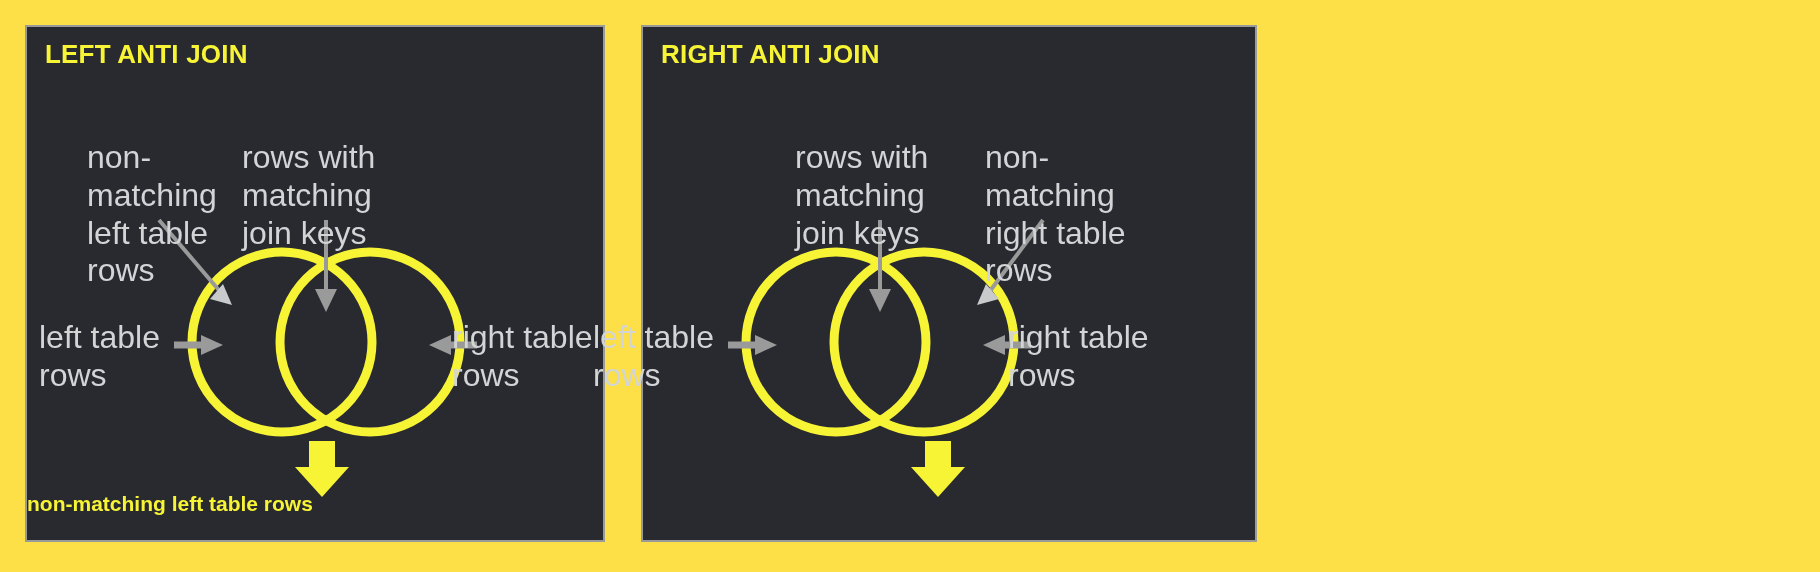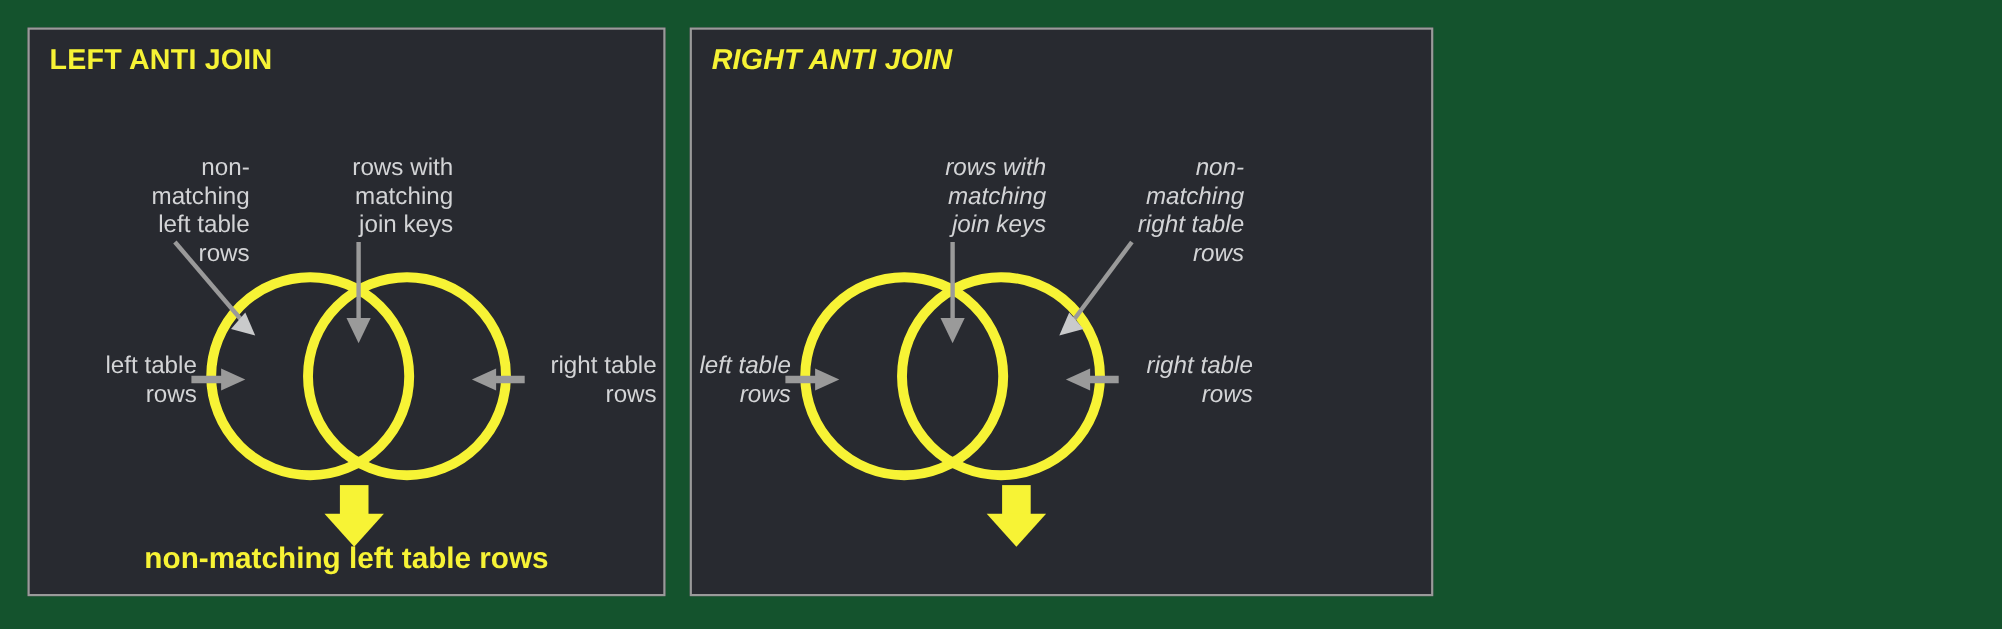--- a/index.html
+++ b/index.html
@@ -15,33 +15,33 @@
     font-family: "Liberation Sans", sans-serif;
     position: relative;
   }
 
   #stage {
     position: absolute;
     left: 0;
     top: 0;
     width: 1820px;
     height: 572px;
-    background: #14532d;
+    background: #fde047;
   }
 
   .panel {
     position: absolute;
     top: 25px;
     height: 517px;
     background: #282a30;
     border: 2px solid #9a9a9a;
     box-sizing: border-box;
   }
   #panel-left  { left: 25px;  width: 580px; }
-  #panel-right { left: 627px; width: 676px; font-style: italic; }
+  #panel-right { left: 641px; width: 616px; }
 
   .panel-title {
     position: absolute;
     left: 18px;
     top: 12px;
     color: #f7f335;
     font-size: 26px;
     font-weight: bold;
     letter-spacing: 0.2px;
     white-space: nowrap;
@@ -59,32 +59,31 @@
     left: 0;
     top: 0;
     width: 576px;
     height: 513px;
     display: block;
   }
 
   .annotation {
     position: absolute;
     color: #d3d4d6;
-    font-size: 22px;
+    font-size: 32px;
     line-height: 1.18;
-    text-align: right;
+    text-align: left;
     white-space: pre-line;
   }
 
   .result-label {
     position: absolute;
     color: #f7f335;
-    font-size: 27px;
+    font-size: 21px;
     font-weight: bold;
-    text-align: center;
     white-space: nowrap;
     left: 0;
     width: 100%;
   }
 </style>
 </head>
 <body>
 
 <div id="stage">
 

